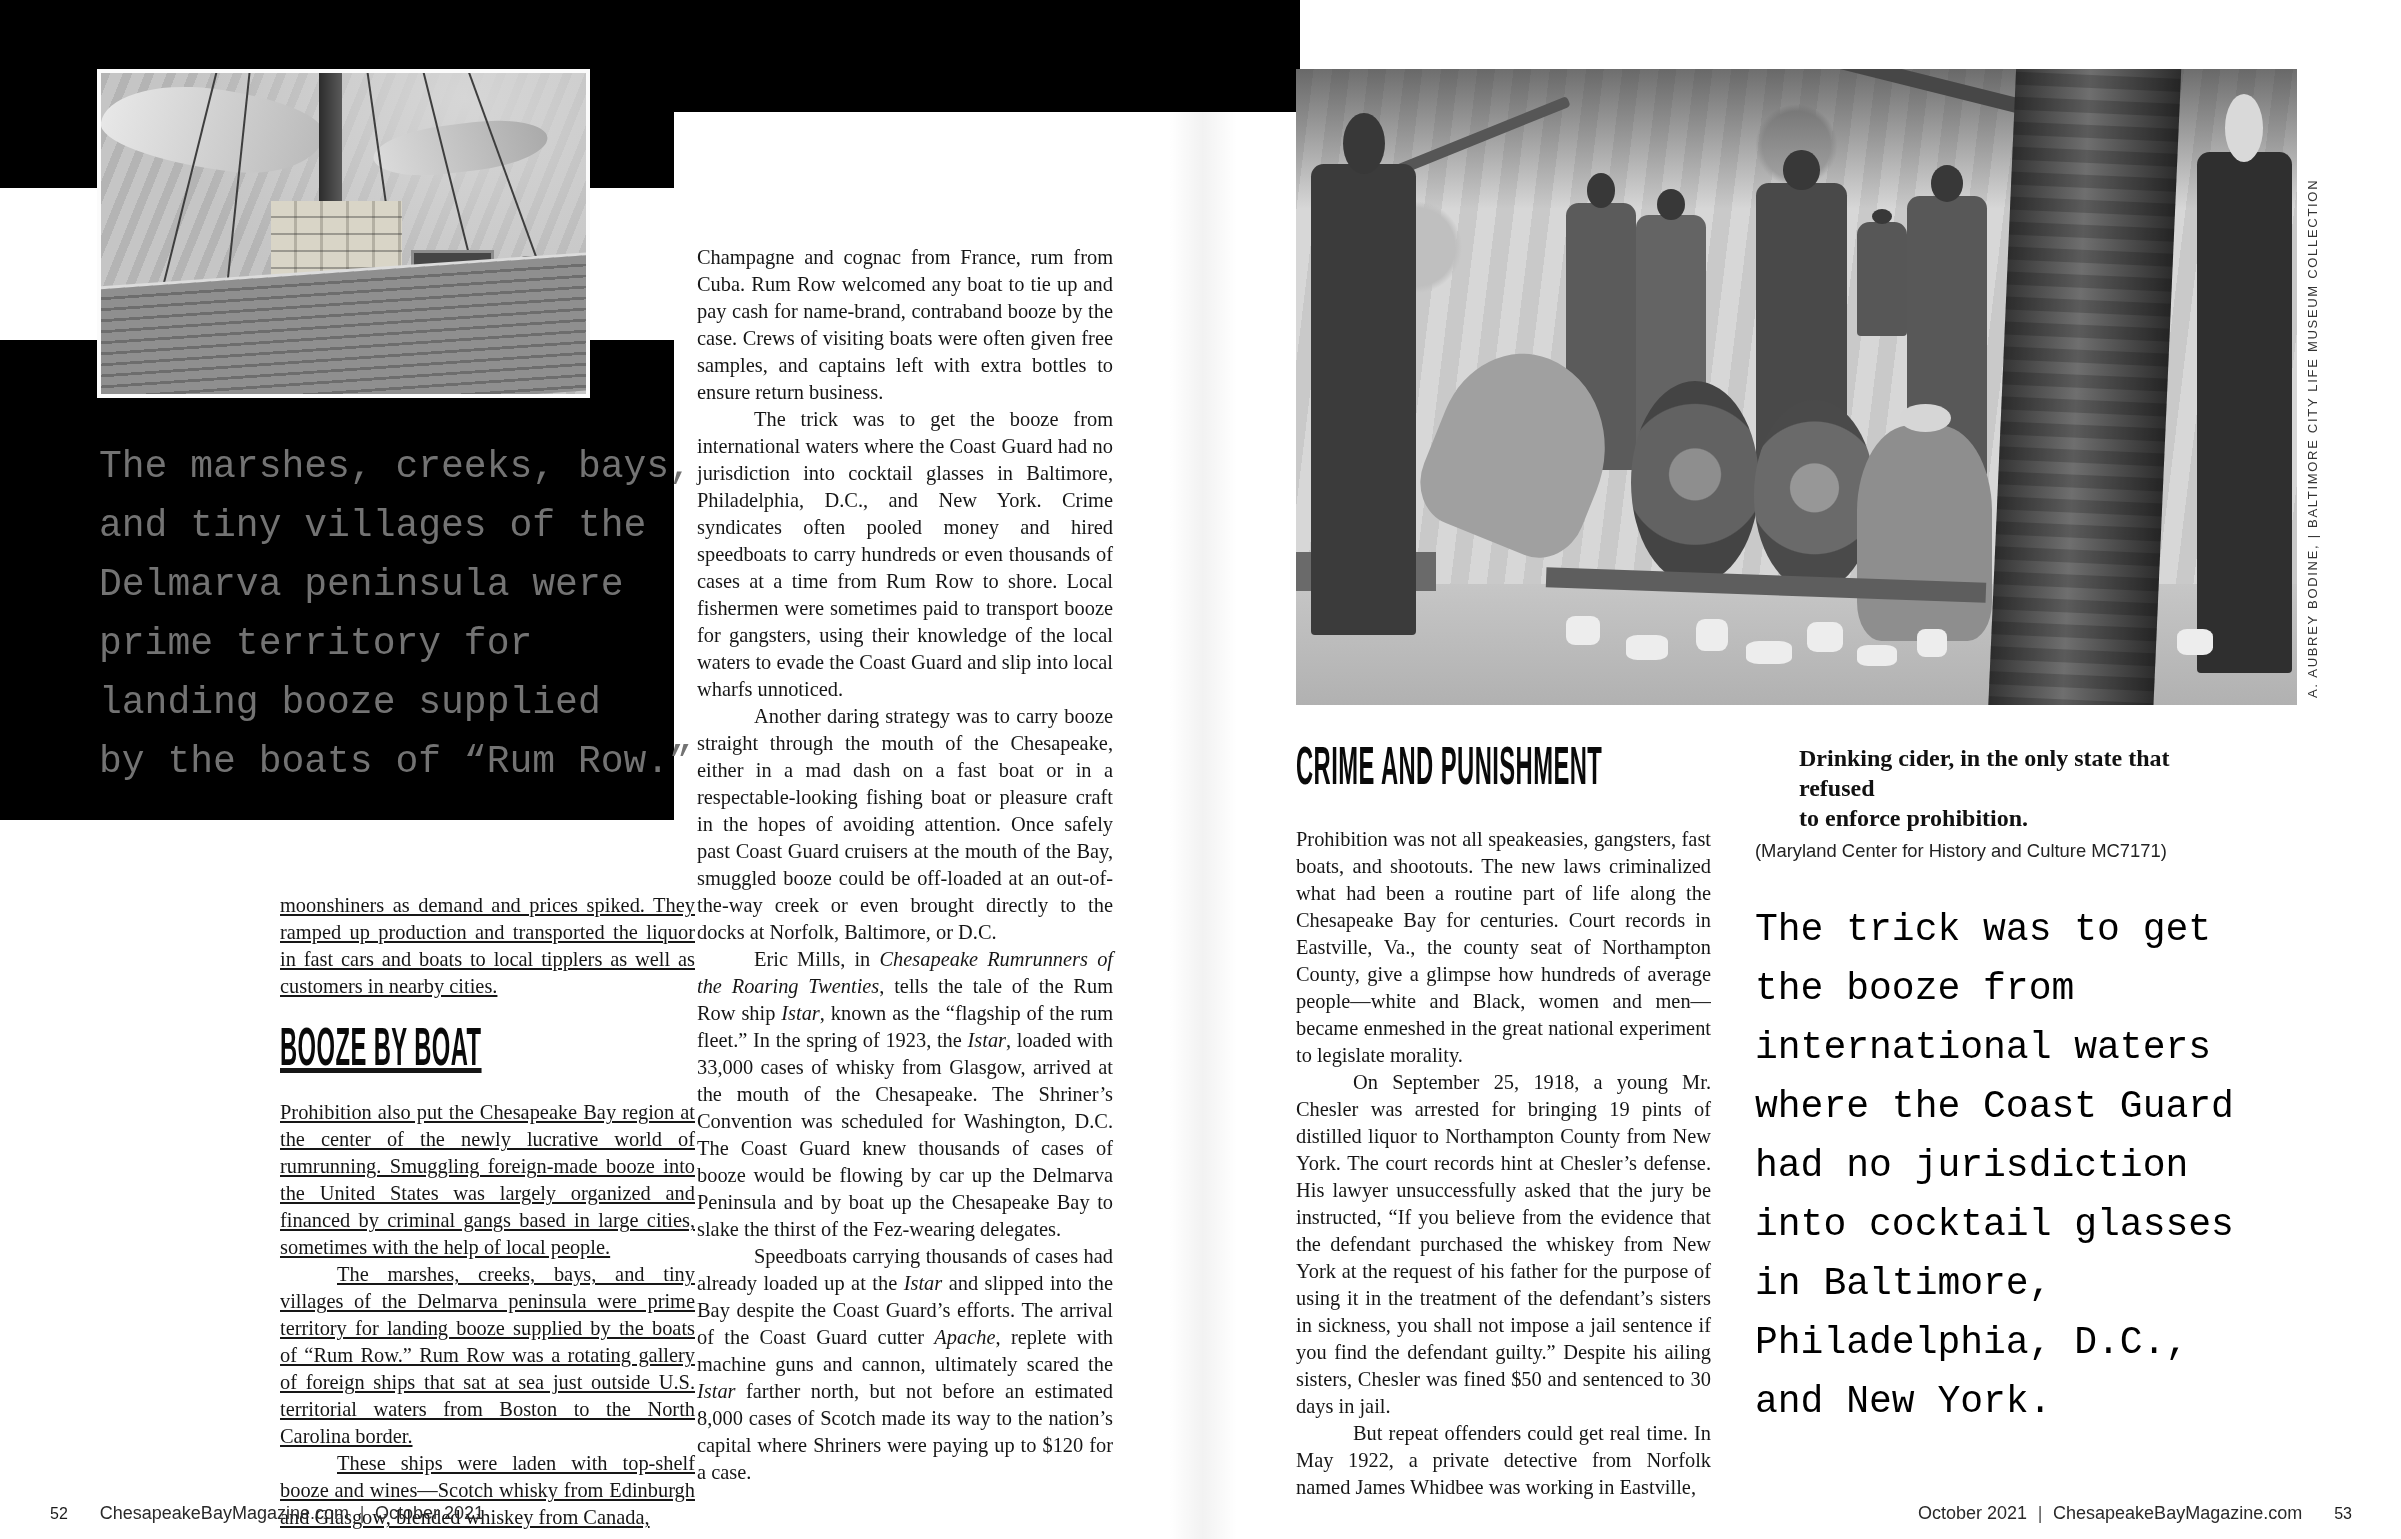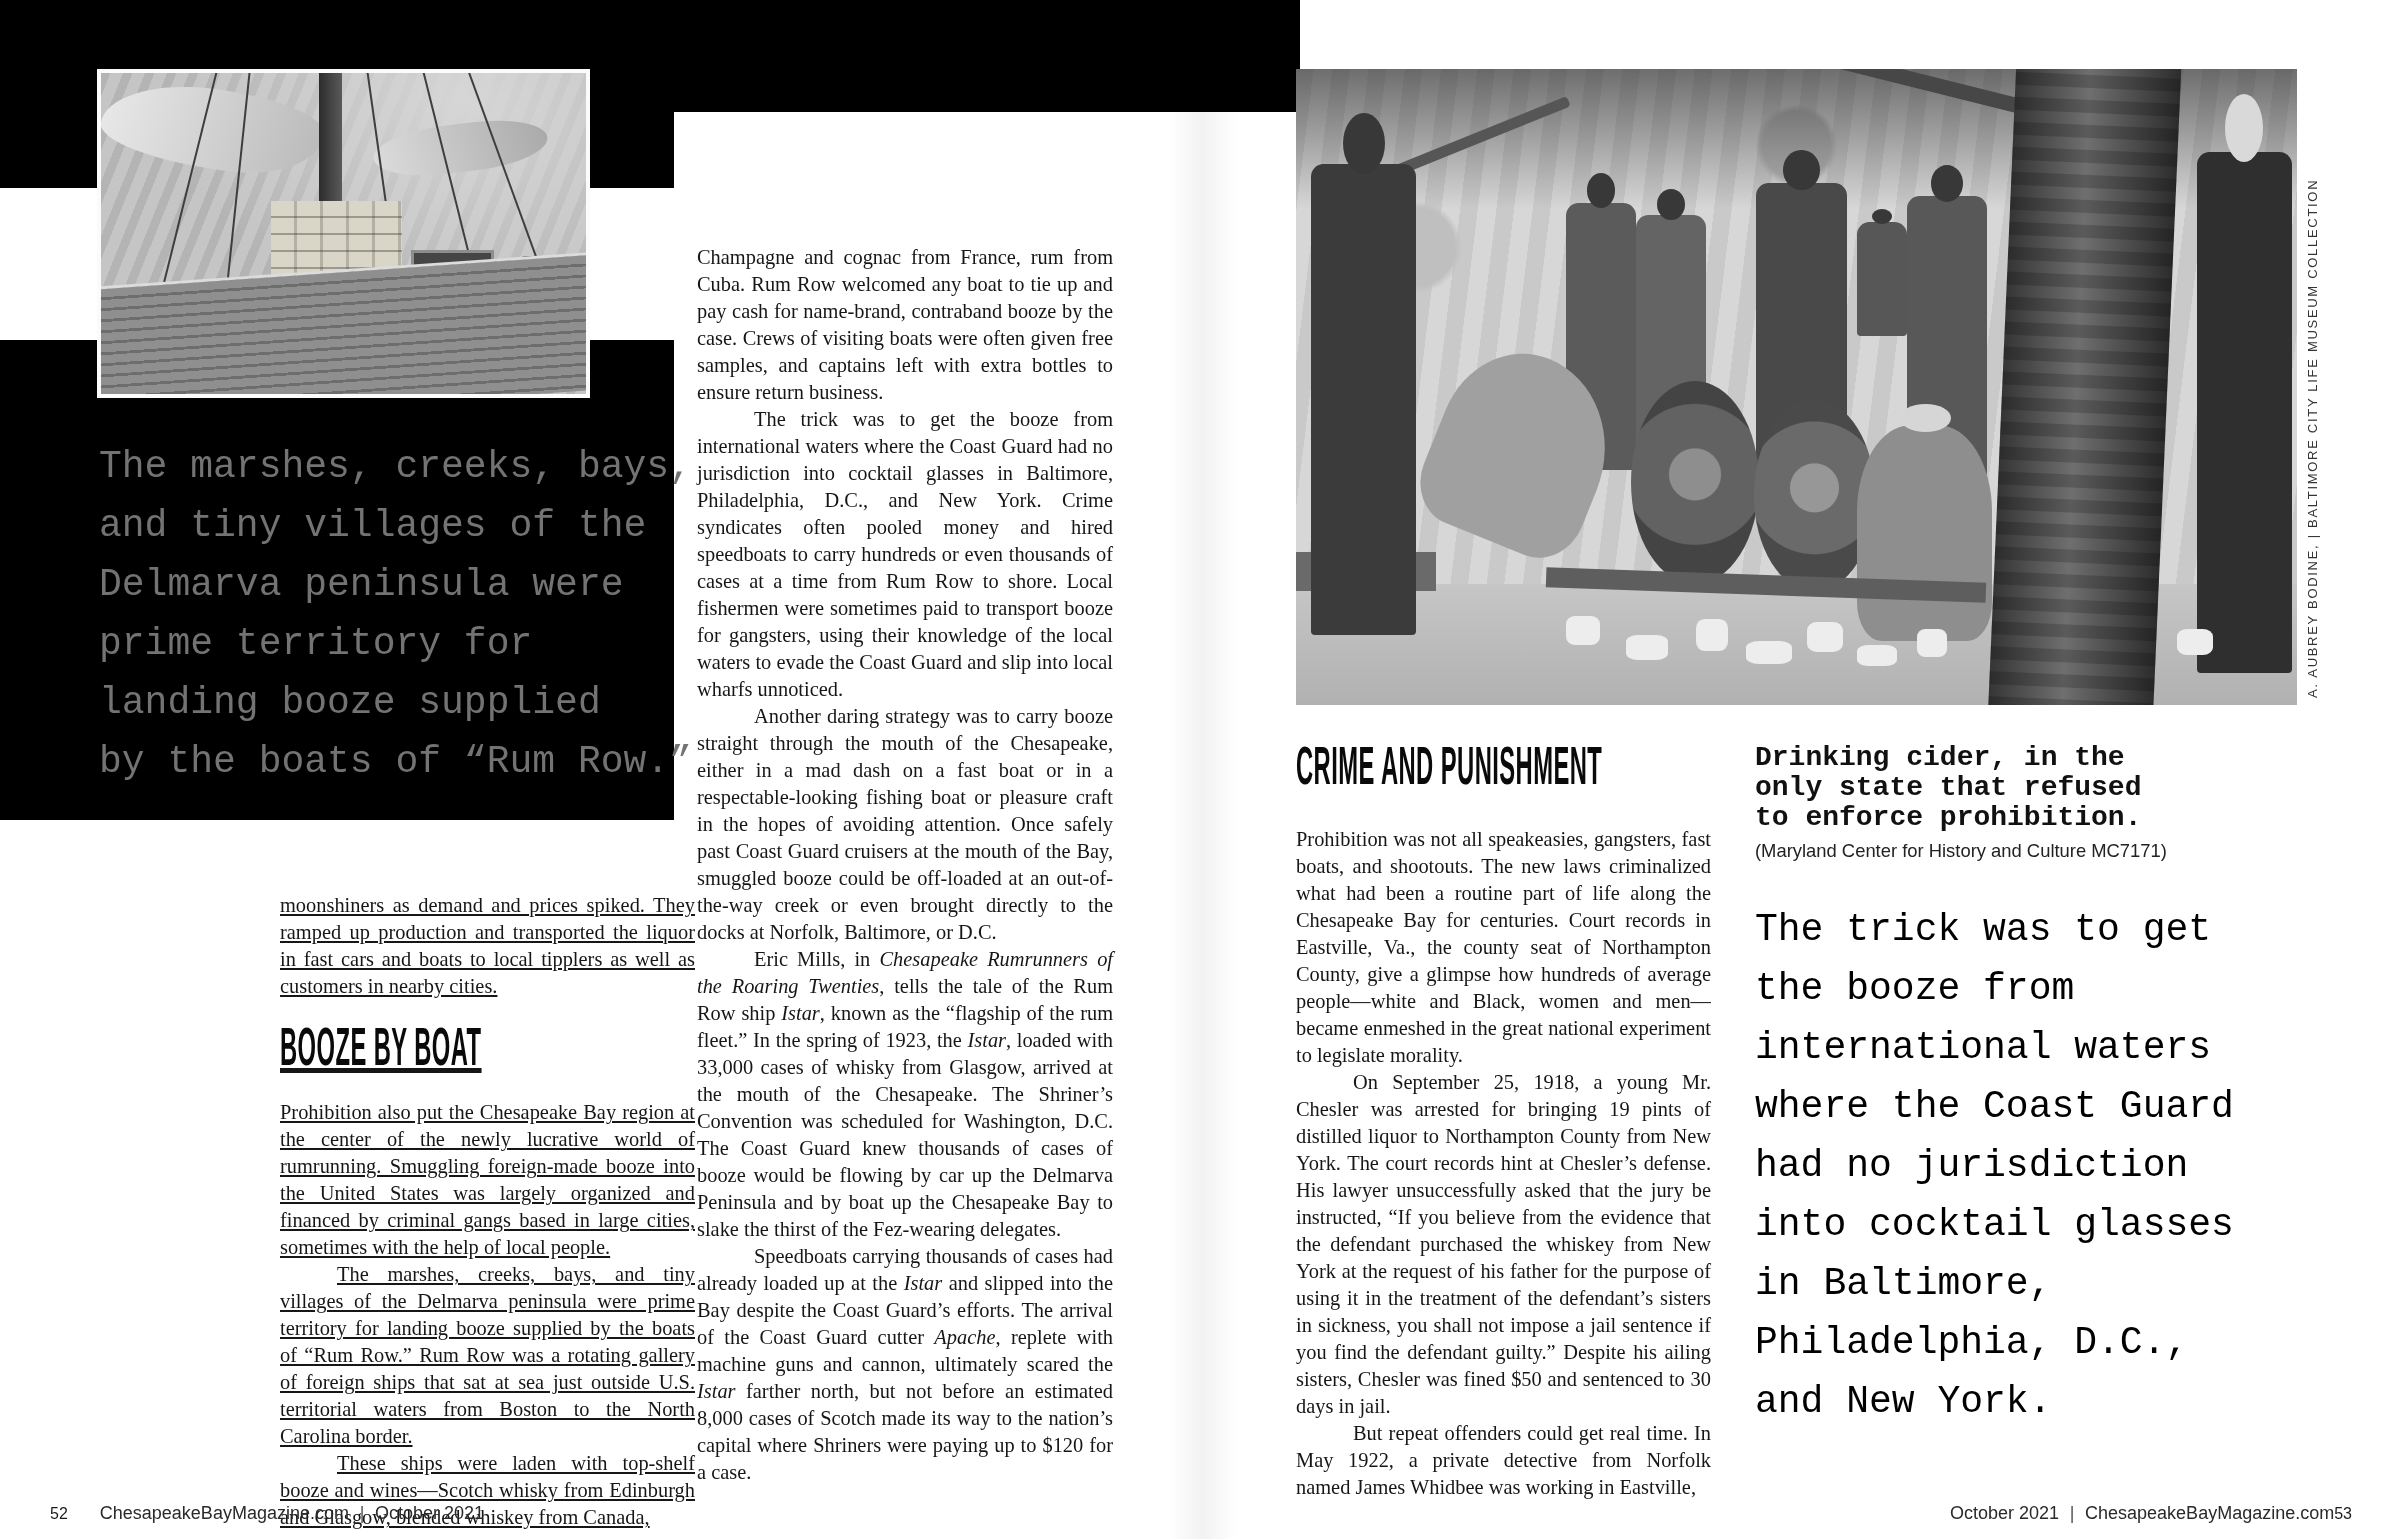--- a/index.html
+++ b/index.html
@@ -73,33 +73,33 @@
   .pull-quote{font-family:"Liberation Mono",monospace;font-size:38px;line-height:59px;white-space:nowrap;}
   #left-pullquote{color:#737373;}
   #right-pullquote{color:#000000;}
   .column{font-size:20.4px;line-height:27px;text-align:justify;}
   .bp{margin:0;}
   .bp.ind{text-indent:57px;}
   .stencil{font-family:"Liberation Sans",sans-serif;font-weight:bold;font-size:54px;line-height:56px;
            letter-spacing:1px;white-space:nowrap;transform:scaleX(0.44);transform-origin:left center;
            margin:18.4px 0 25px 0;color:#0a0a0a;}
   #right-column .stencil{margin-top:0;margin-bottom:33px;}
-  .caption-bold{font-family:Liberation Mono, monospace;font-weight:bold;font-size:28px;line-height:30px;color:#111111;}
+  .caption-bold{font-family:Liberation Serif, serif;font-weight:bold;font-size:24px;line-height:30px;color:#111111;margin-left:44px;}
   .caption-credit{font-family:"Liberation Sans",sans-serif;font-size:18.4px;line-height:25px;color:#222222;margin-top:4.9px;}
   #vertical-credit{left:2305px;top:320px;width:30px;height:378px;
       font-family:"Liberation Sans",sans-serif;font-size:13px;letter-spacing:1.7px;color:#333333;
       writing-mode:vertical-rl;transform:rotate(180deg);white-space:nowrap;}
   .footer{font-family:"Liberation Sans",sans-serif;font-size:18px;color:#2a2a2a;top:1503px;
           display:flex;align-items:baseline;}
   .footer .pageno{font-size:16px;color:#1c1c1c;}
   .footer .sep{padding:0 10.7px;color:#555555;}
   #footer-left{left:50px;}
   #footer-left .pageno{margin-right:32px;}
   #footer-right{right:49px;}
-  #footer-right .pageno{}
+  #footer-right .pageno{margin-left:32px;}
   #fold-shadow{left:1169px;top:0;width:68px;height:1540px;
       background:linear-gradient(90deg,rgba(0,0,0,0) 0%,rgba(0,0,0,0.05) 50%,rgba(0,0,0,0) 100%);}
 </style>
 </head>
 <body>
 
 <div id="spread">
 
   <div class="abs black-panel" style="left:0;top:0;width:674px;height:188px;"></div>
   <div class="abs black-panel" style="left:674px;top:0;width:626px;height:112px;"></div>

